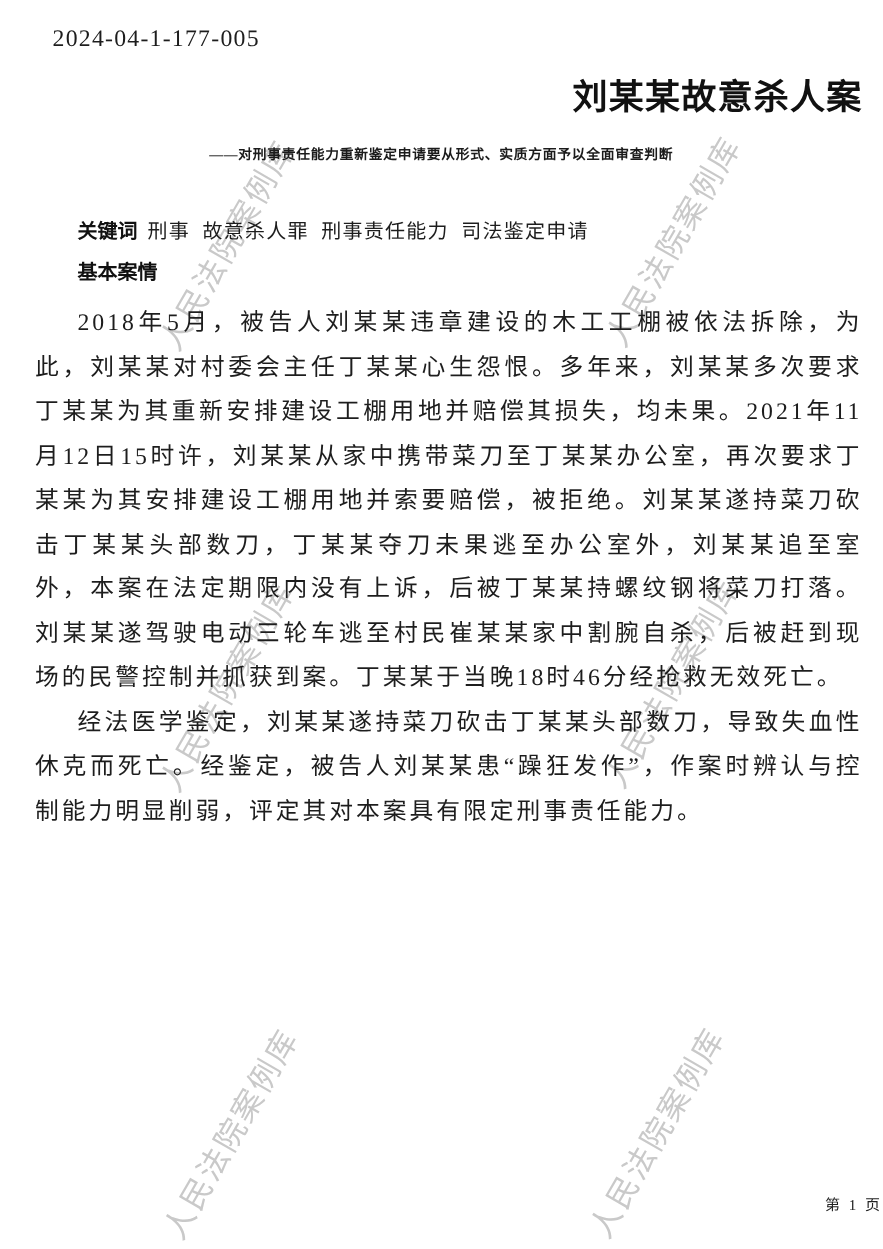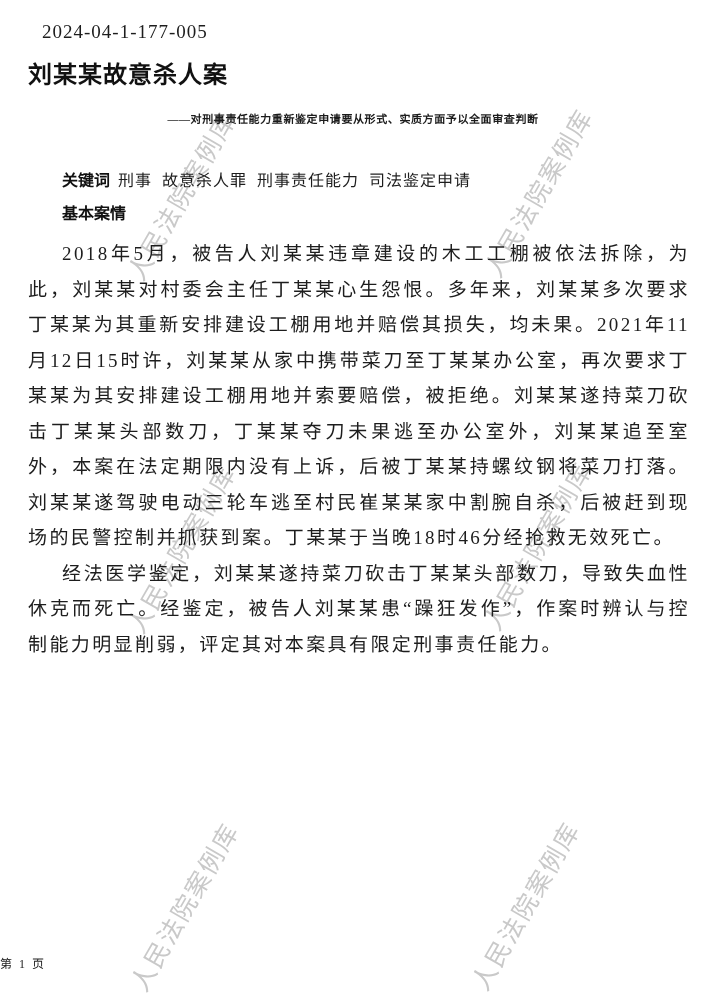--- a/index.html
+++ b/index.html
@@ -25,24 +25,24 @@
   }
   .content { position: relative; z-index: 1; }
   .doc-number {
     padding-top: 21px;
     margin: 0 0 0 42px;
     font-size: 19px;
     letter-spacing: 1px;
   }
   .title {
     margin: 12px 16px 0 28px;
-    text-align: left;
+    text-align: right;
     font-family: "Liberation Sans", sans-serif;
     font-weight: bold;
-    font-size: 24px;
+    font-size: 28px;
     letter-spacing: 1px;
     color: #111111;
   }
   .subtitle {
     margin: 10px auto 0 auto;
     max-width: 552px;
     text-align: center;
     font-weight: bold;
     font-size: 11px;
     letter-spacing: 0.6px;
@@ -80,21 +80,21 @@
     letter-spacing: 2.4px;
     line-height: 35.5px;
     color: #1d1d1d;
   }
   .case-paragraph.first { margin-top: 9px; }
   .page-footer {
     position: absolute;
     left: 0;
     right: 0;
     top: 954px;
-    text-align: left;
+    text-align: right;
     font-size: 12px;
     letter-spacing: 2px;
     color: #222222;
     z-index: 1;
   }
 </style>
 </head>
 <body>
 
 <div class="page">

